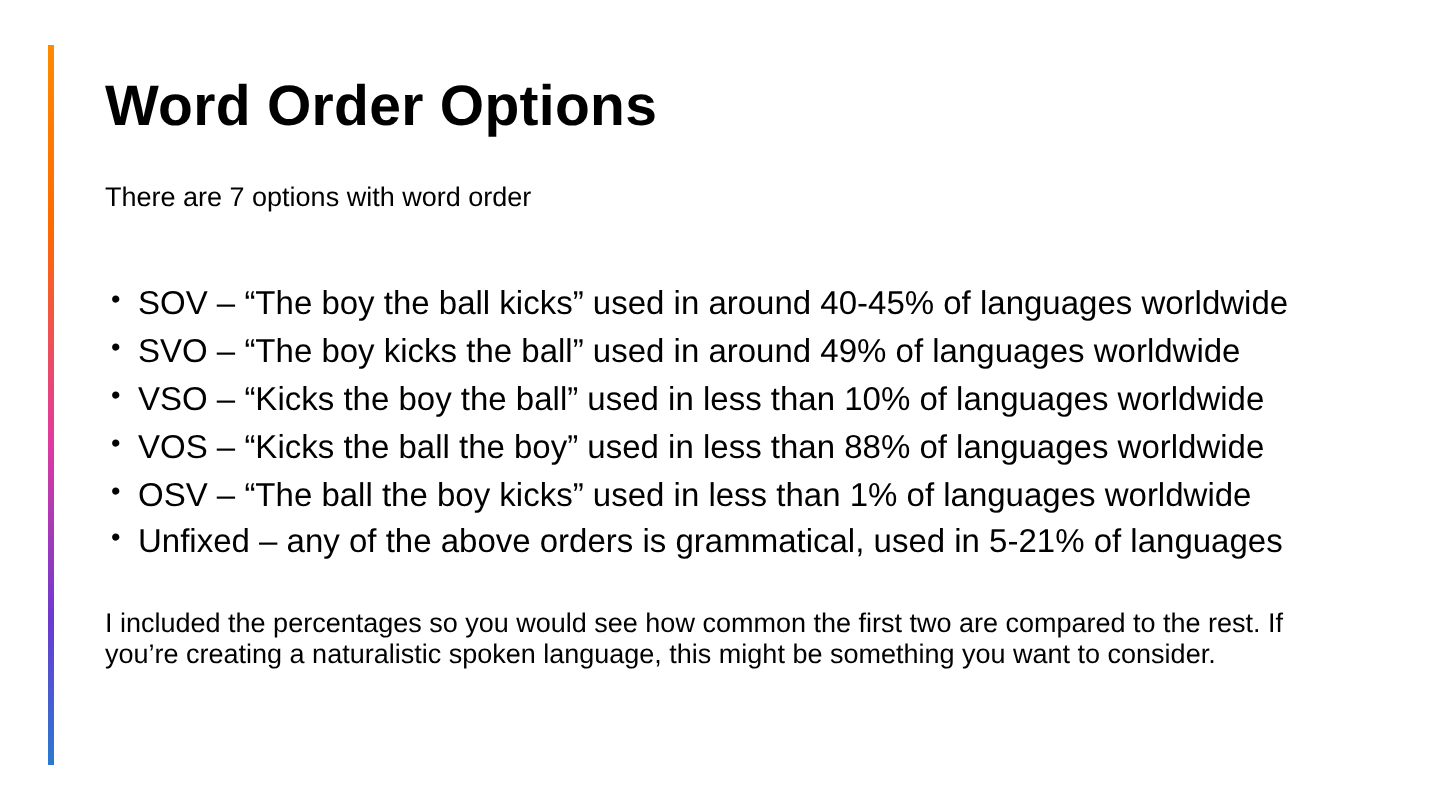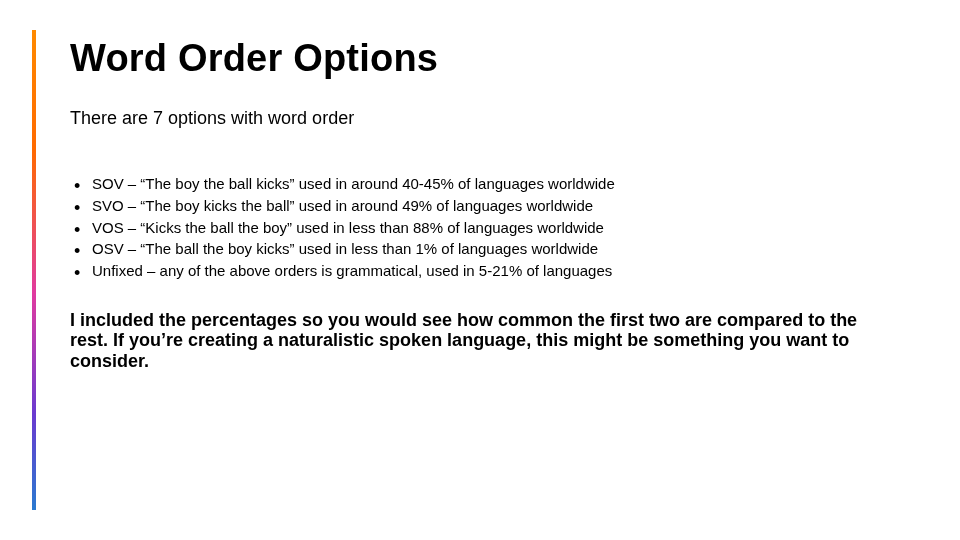--- a/index.html
+++ b/index.html
@@ -22,73 +22,73 @@
     position: absolute;
     left: 32px;
     top: 30px;
     width: 4px;
     height: 480px;
     background: linear-gradient(to bottom, #ff8a00 0%, #ff6a00 25%, #e03aa0 55%, #6a3ad0 80%, #2a7ad0 100%);
   }
   .content {
     position: absolute;
     left: 70px;
-    top: 37px;
+    top: 50px;
     right: 50px;
   }
   .title {
     font-size: 38px;
     font-weight: 700;
     margin: 0 0 28px 0;
     letter-spacing: 0.2px;
   }
   .intro {
     font-size: 18px;
     margin: 0 0 44px 0;
   }
   ul.bullets {
     list-style: none;
     padding: 0;
     margin: 0 0 28px 0;
   }
   ul.bullets li {
-    font-size: 15px;
+    font-size: 22px;
     line-height: 1.45;
     position: relative;
     padding-left: 22px;
   }
   ul.bullets li::before {
     content: "•";
     position: absolute;
     left: 4px;
     top: 0;
     font-size: 18px;
   }
   .para {
     font-size: 18px;
     line-height: 1.15;
     margin: 12px 0 6px 0;
     max-width: 830px;
-    font-weight: bold;
   }
 </style>
 </head>
 <body>
 
 <div class="slide">
   <div class="accent-bar"></div>
   <div class="content">
 
     <h1 class="title">Word Order Options</h1>
 
     <p class="intro">There are 7 options with word order</p>
 
     <ul class="bullets">
       <li>SOV – “The boy the ball kicks” used in around 40-45% of languages worldwide</li>
       <li>SVO – “The boy kicks the ball” used in around 49% of languages worldwide</li>
+      <li>VSO – “Kicks the boy the ball” used in less than 10% of languages worldwide</li>
       <li>VOS – “Kicks the ball the boy” used in less than 88% of languages worldwide</li>
       <li>OSV – “The ball the boy kicks” used in less than 1% of languages worldwide</li>
       <li>Unfixed – any of the above orders is grammatical, used in 5-21% of languages</li>
     </ul>
 
     <p class="para">I included the percentages so you would see how common the first two are compared to the rest.  If you’re creating a naturalistic spoken language, this might be something you want to consider.</p>
 
   </div>
 </div>
 

